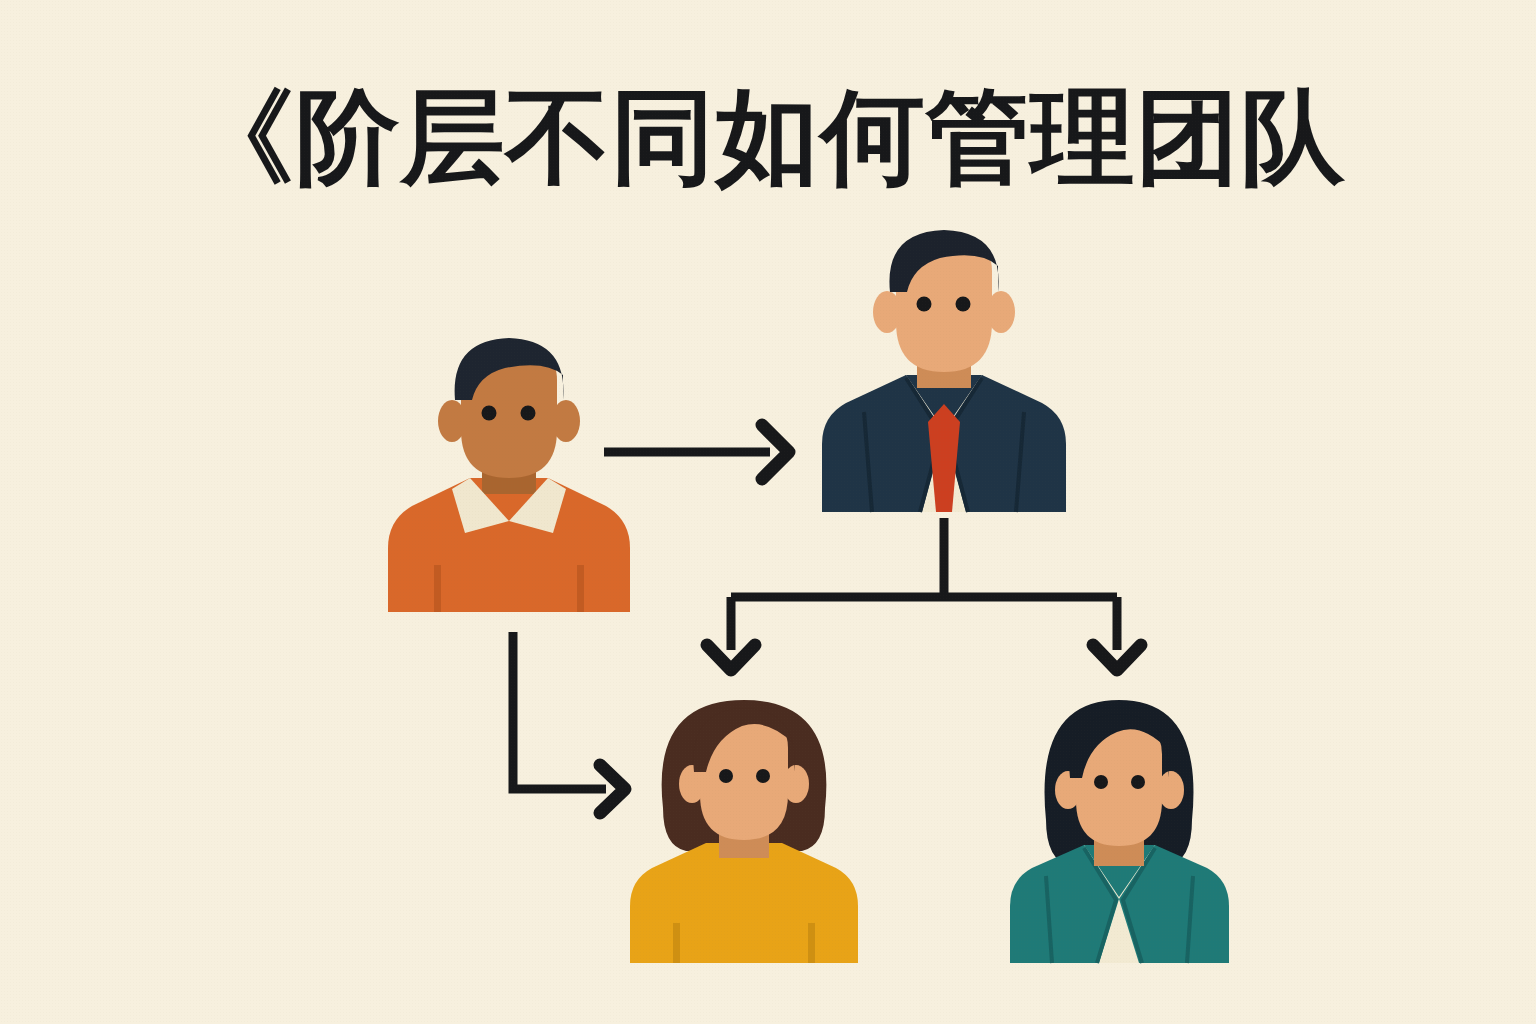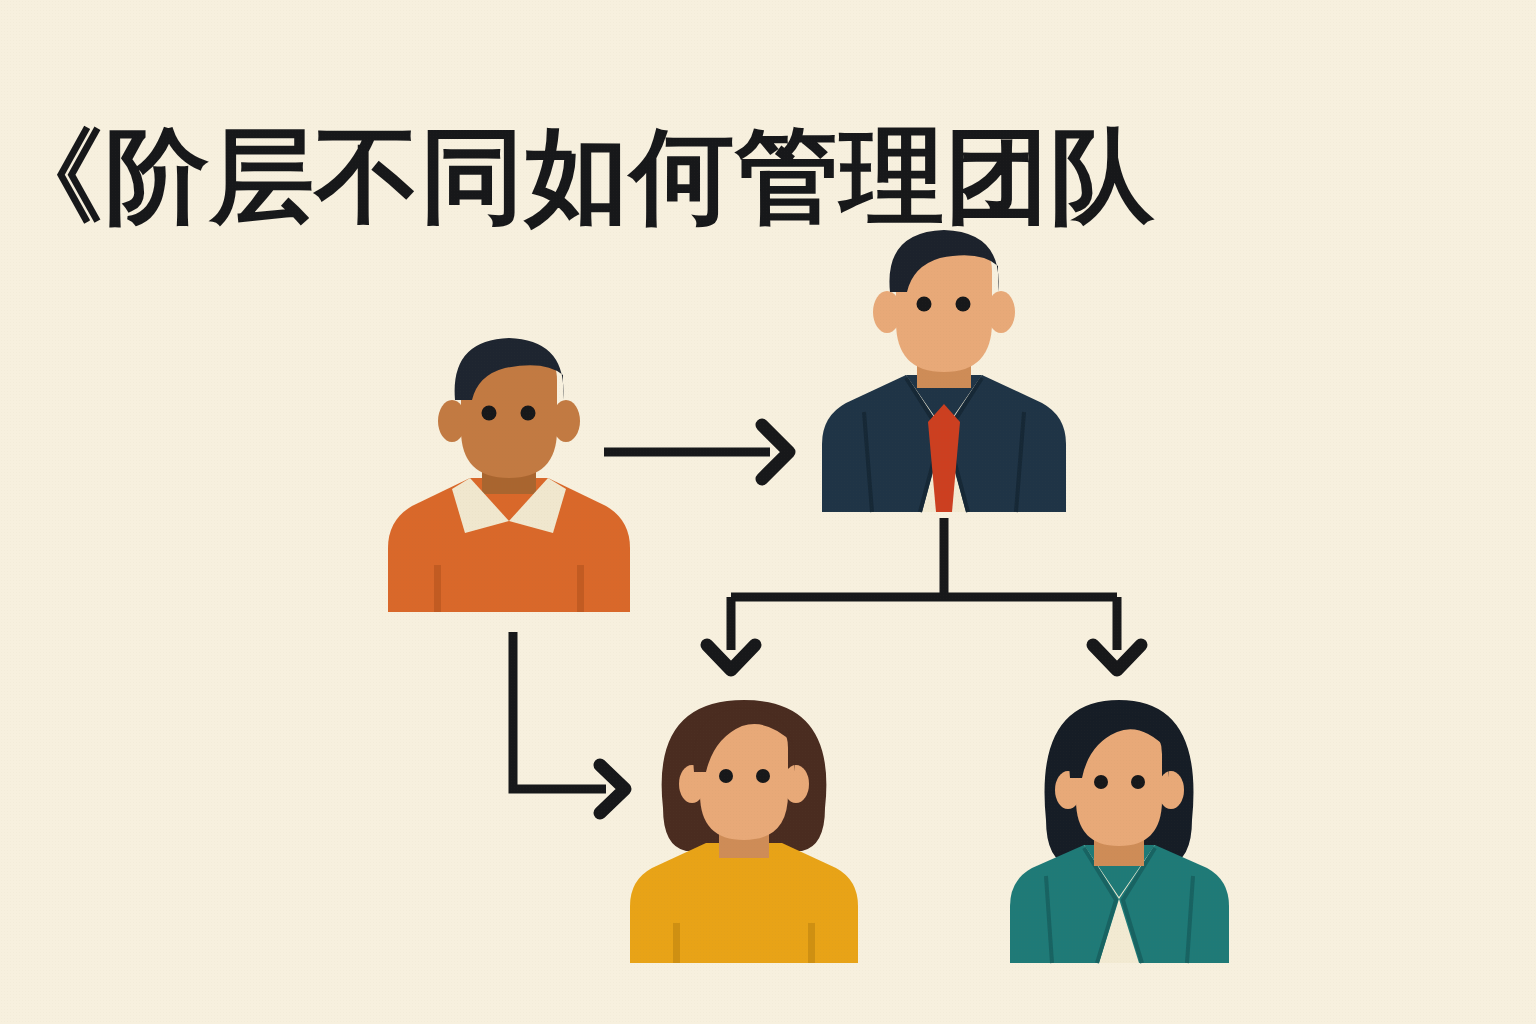--- a/index.html
+++ b/index.html
@@ -28,29 +28,28 @@
       radial-gradient(rgba(140,125,95,0.10) 0.6px, transparent 0.7px),
       radial-gradient(rgba(255,255,255,0.12) 0.5px, transparent 0.6px);
     background-size: 3px 3px, 4px 4px;
     background-position: 0 0, 1px 2px;
   }
   #title {
     position: absolute;
     left: 0;
     top: 78px;
     width: 1536px;
-    text-align: left;
+    text-align: center;
     color: #17181A;
     font-size: 104px;
     line-height: 1.15;
     font-weight: 700;
     letter-spacing: 1px;
     white-space: nowrap;
     font-family: "DejaVu Sans", "Liberation Sans", sans-serif;
-    margin-top: 39px;
   }
   #diagram {
     position: absolute;
     left: 0;
     top: 0;
     width: 1536px;
     height: 1024px;
   }
   .fig-label {
     position: absolute;

